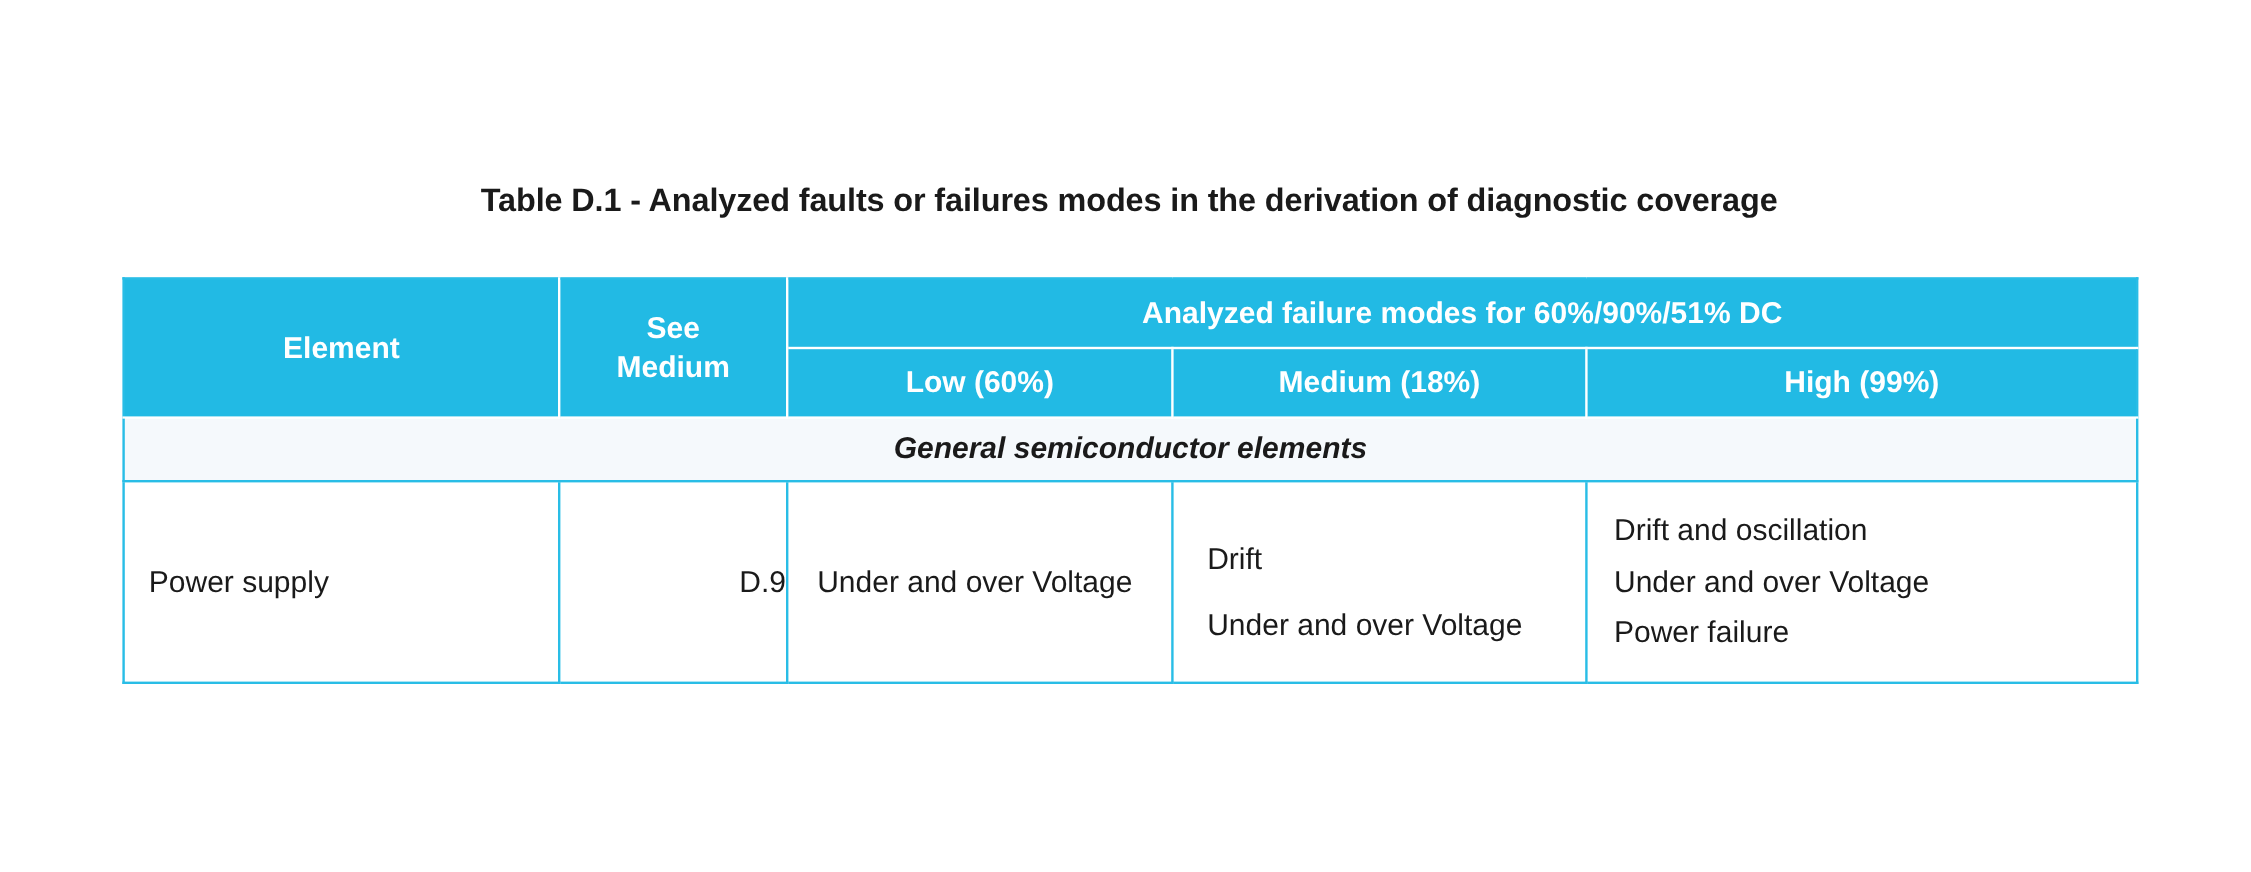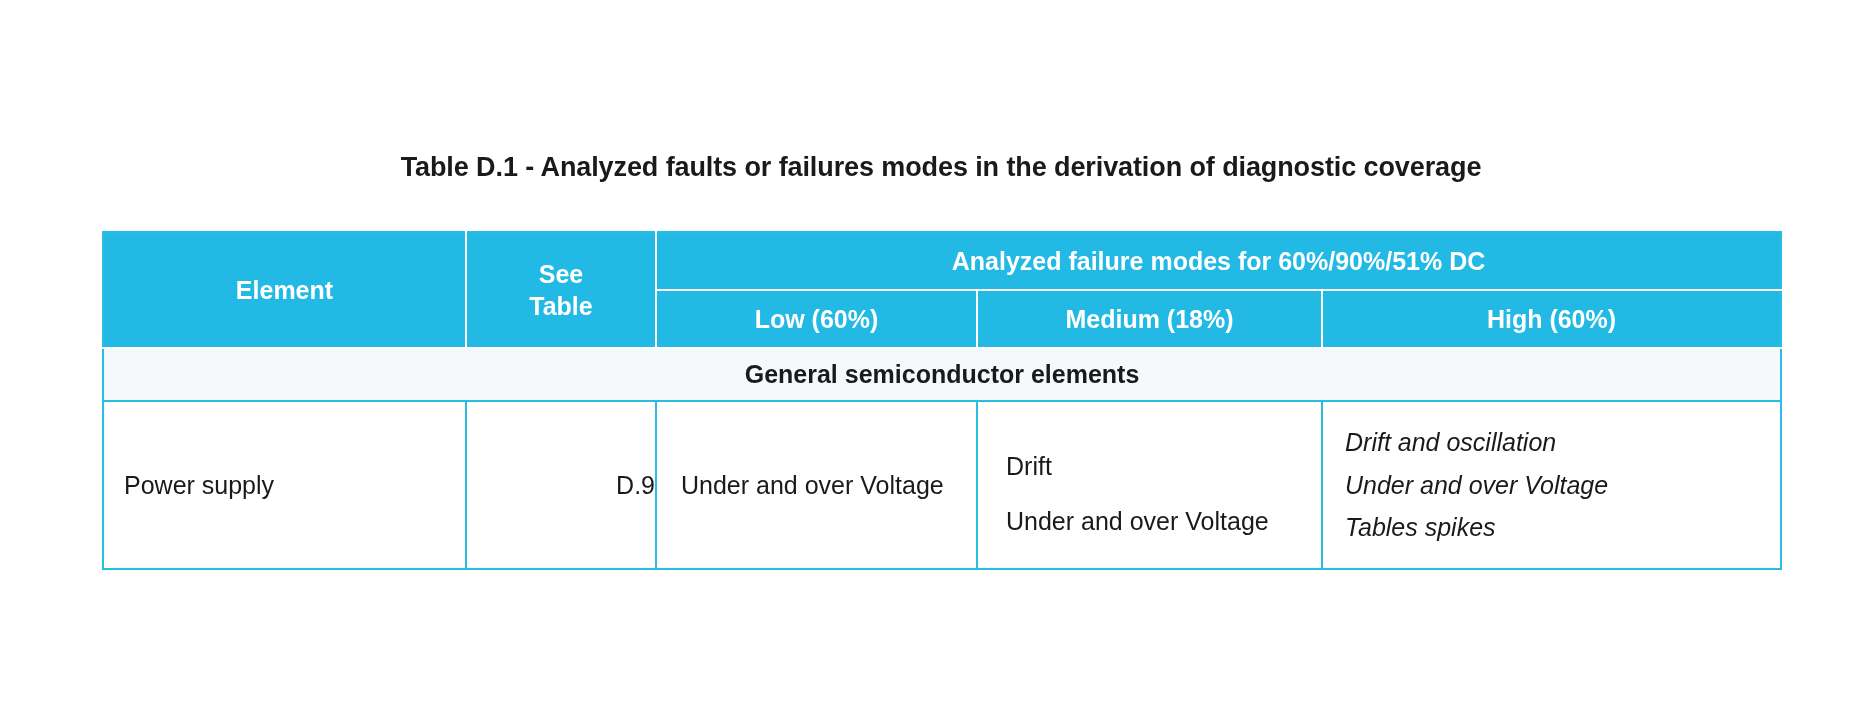--- a/index.html
+++ b/index.html
@@ -93,21 +93,21 @@
   .section-row td {
     background: #F5F9FC;
     height: 53px;
     text-align: center;
     font-weight: bold;
     font-size: 25px;
     color: #1a1a1a;
     border-left-color: #29BDE6;
     border-right-color: #29BDE6;
   }
-  .section-inner { padding: 4px 8px; }
+  .section-inner { padding: 4px 8px; font-style: italic; }
 
   
   .data-row td {
     background: #ffffff;
     height: 168px;
     font-size: 25px;
     line-height: 1.3;
     color: #1a1a1a;
   }
   .cell-element {
@@ -131,21 +131,21 @@
   .cell-medium {
     text-align: left;
     vertical-align: top;
   }
   .cell-medium .cell-inner { padding: 17px 10px 0 28px; }
 
   .cell-high {
     text-align: left;
     vertical-align: middle;
   }
-  .cell-high .cell-inner { padding: 0 14px 0 22px; font-style: italic; }
+  .cell-high .cell-inner { padding: 0 14px 0 22px; }
 
   .para { margin: 0; }
   .para + .para { margin-top: 23px; }
 
   .para-tight { margin: 0; }
   .para-tight + .para-tight { margin-top: 10px; }
 </style>
 </head>
 <body>
 
@@ -164,36 +164,36 @@
       </colgroup>
 
       <thead>
         <tr>
           <th class="hdr edge-left edge-top hdr-tall" rowspan="2">
             <div class="hdr-cell-inner">Element</div>
           </th>
           <th class="hdr edge-top hdr-tall" rowspan="2">
             <div class="hdr-cell-inner">
               <div>See</div>
-              <div>Table</div>
+              <div>Medium</div>
             </div>
           </th>
           <th class="hdr edge-top edge-right hdr-top" colspan="3">
             <div class="hdr-cell-inner">Analyzed failure modes for 60%/90%/51% DC</div>
           </th>
         </tr>
         <tr>
           <th class="hdr hdr-sub">
             <div class="hdr-cell-inner">Low (60%)</div>
           </th>
           <th class="hdr hdr-sub">
             <div class="hdr-cell-inner">Medium (18%)</div>
           </th>
           <th class="hdr edge-right hdr-sub">
-            <div class="hdr-cell-inner">High (60%)</div>
+            <div class="hdr-cell-inner">High (99%)</div>
           </th>
         </tr>
       </thead>
 
       <tbody>
 
         <tr class="section-row">
           <td colspan="5">
             <div class="section-inner">General semiconductor elements</div>
           </td>
@@ -214,21 +214,21 @@
           <td class="cell-medium">
             <div class="cell-inner">
               <p class="para">Drift</p>
               <p class="para">Under and over Voltage</p>
             </div>
           </td>
           <td class="cell-high">
             <div class="cell-inner">
               <p class="para-tight">Drift and oscillation</p>
               <p class="para-tight">Under and over Voltage</p>
-              <p class="para-tight">Tables spikes</p>
+              <p class="para-tight">Power failure</p>
             </div>
           </td>
         </tr>
 
       </tbody>
     </table>
   </div>
 
 </div>
 

